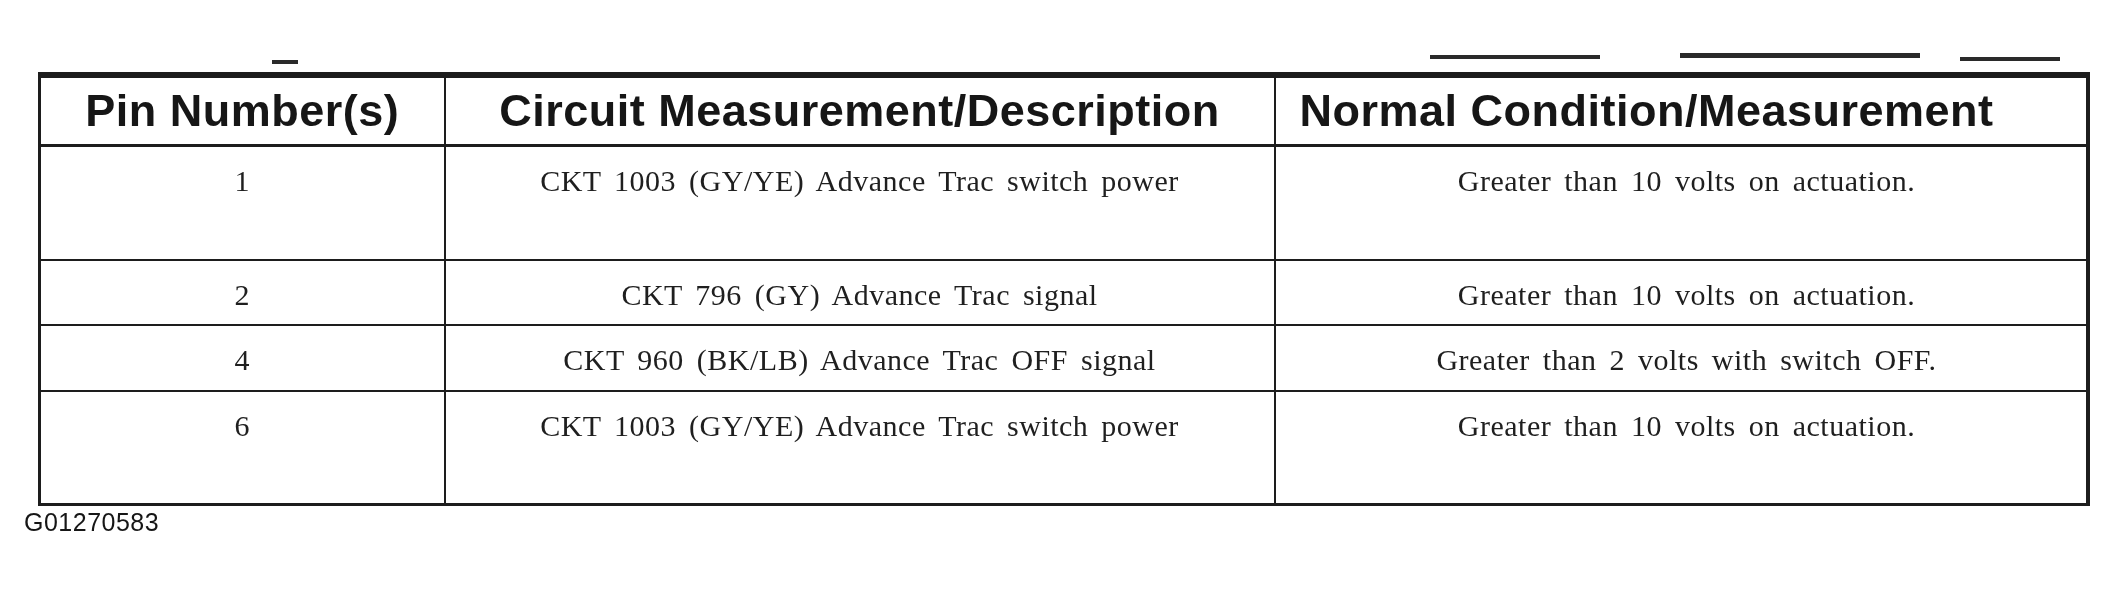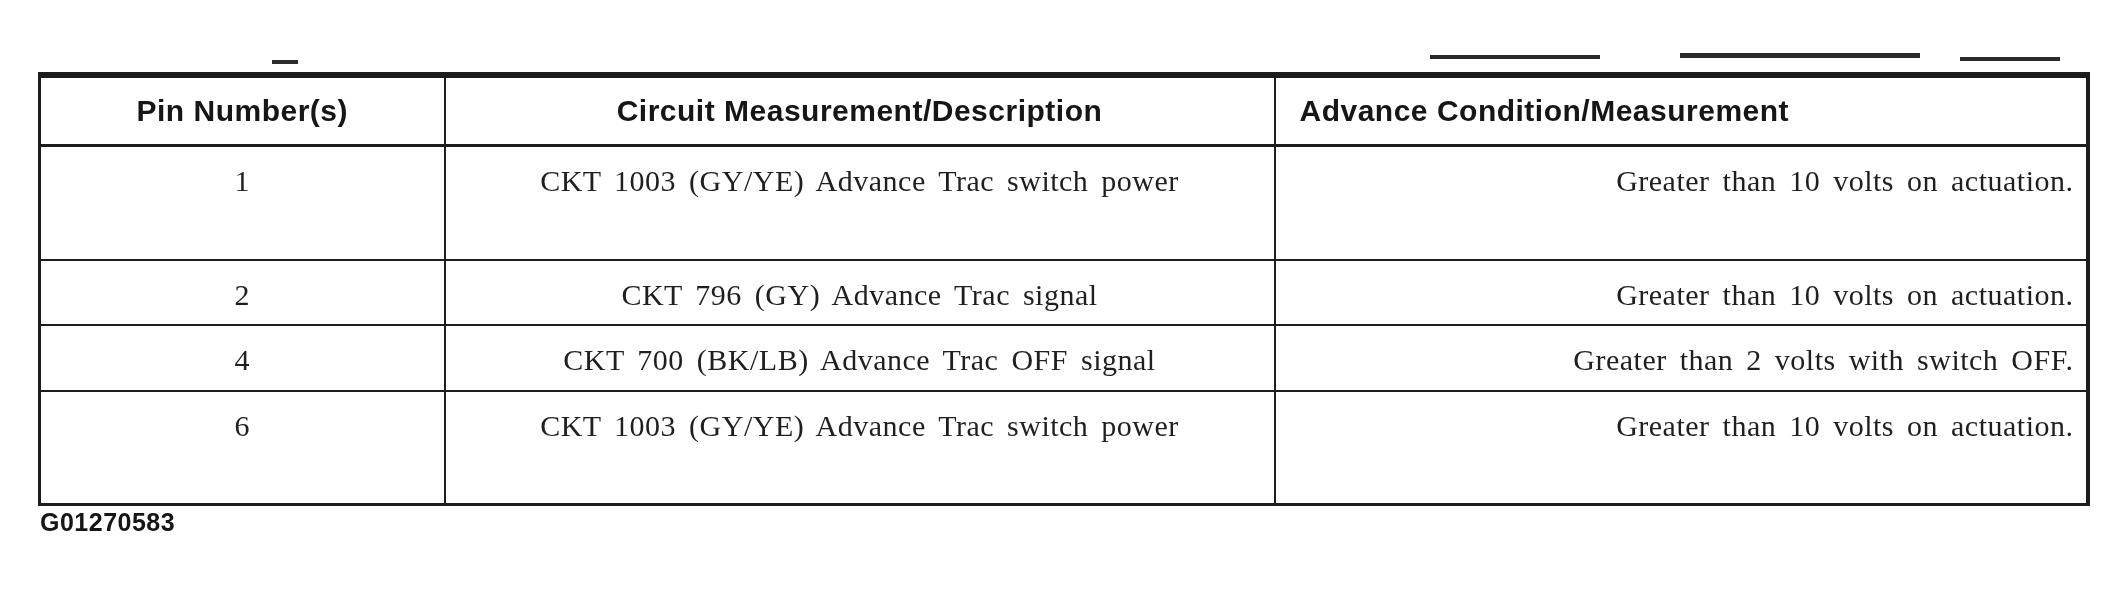--- a/index.html
+++ b/index.html
@@ -51,21 +51,21 @@
     border-bottom-width: 3px;
   }
   table.pin-table thead th {
     border-bottom-width: 3px;
   }
 
   table.pin-table th {
     height: 66px;
     font-family: "Liberation Sans", "DejaVu Sans", sans-serif;
     font-weight: bold;
-    font-size: 30px;
+    font-size: 45px;
     letter-spacing: 0.5px;
     color: #161616;
     text-align: center;
     vertical-align: middle;
     padding: 0 10px;
   }
   table.pin-table th.col-condition {
     text-align: left;
     padding-left: 24px;
   }
@@ -89,32 +89,32 @@
   }
   td.circuit-cell {
     text-align: center;
     text-decoration: underline;
   }
   td.circuit-cell .wrapbox {
     display: inline-block;
     max-width: 680px;
   }
   td.condition-cell {
-    text-align: right;
+    text-align: center;
     padding-left: 24px;
     padding-right: 12px;
     font-family: Liberation Serif, serif;
   }
 
   .figure-label {
     position: absolute;
-    left: 40px;
+    left: 24px;
     top: 508px;
     font-family: "Liberation Sans", "DejaVu Sans", sans-serif;
-    font-weight: bold;
+    font-weight: normal;
     font-size: 25px;
     letter-spacing: 0.5px;
     color: #161616;
   }
 </style>
 </head>
 <body>
 
 <div class="page">
 
@@ -126,42 +126,42 @@
   <table class="pin-table">
     <colgroup>
       <col class="c1">
         <col class="c2">
         <col class="c3">
     </colgroup>
     <thead>
       <tr>
         <th class="col-pin">Pin Number(s)</th>
         <th class="col-circuit">Circuit Measurement/Description</th>
-        <th class="col-condition">Advance Condition/Measurement</th>
+        <th class="col-condition">Normal Condition/Measurement</th>
       </tr>
     </thead>
     <tbody>
       <tr class="row-tall">
         <td class="pin-cell">1</td>
         <td class="circuit-cell">
           <span class="wrapbox">CKT 1003 (GY/YE) Advance Trac switch power</span>
         </td>
         <td class="condition-cell">Greater than 10 volts on actuation.</td>
       </tr>
       <tr class="row-short">
         <td class="pin-cell">2</td>
         <td class="circuit-cell">
           <span class="wrapbox">CKT 796 (GY) Advance Trac signal</span>
         </td>
         <td class="condition-cell">Greater than 10 volts on actuation.</td>
       </tr>
       <tr class="row-mid">
         <td class="pin-cell">4</td>
         <td class="circuit-cell">
-          <span class="wrapbox">CKT 700 (BK/LB) Advance Trac OFF signal</span>
+          <span class="wrapbox">CKT 960 (BK/LB) Advance Trac OFF signal</span>
         </td>
         <td class="condition-cell">Greater than 2 volts with switch OFF.</td>
       </tr>
       <tr class="row-tall">
         <td class="pin-cell">6</td>
         <td class="circuit-cell">
           <span class="wrapbox">CKT 1003 (GY/YE) Advance Trac switch power</span>
         </td>
         <td class="condition-cell">Greater than 10 volts on actuation.</td>
       </tr>

